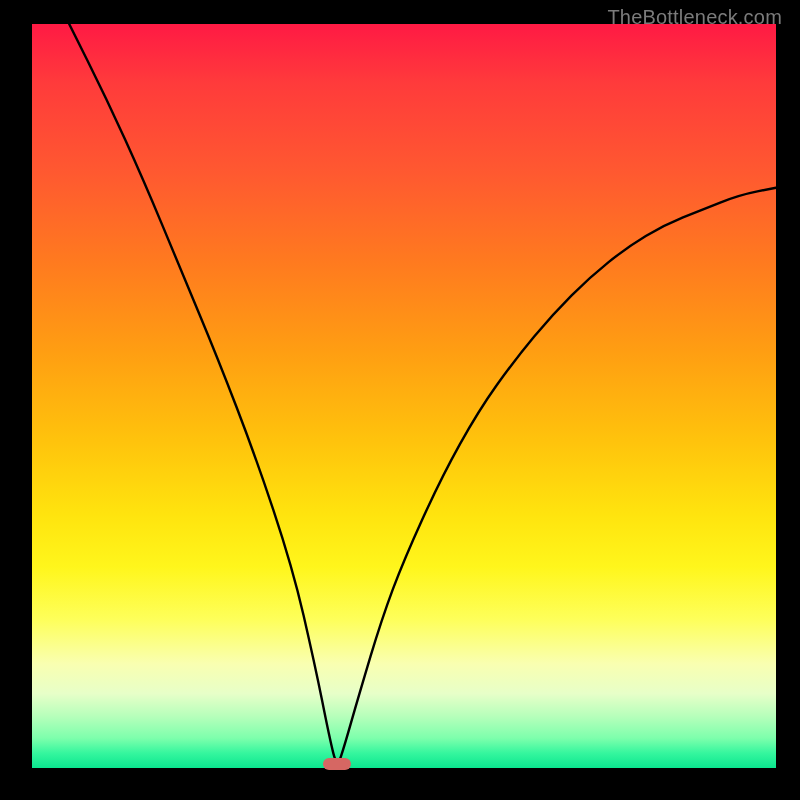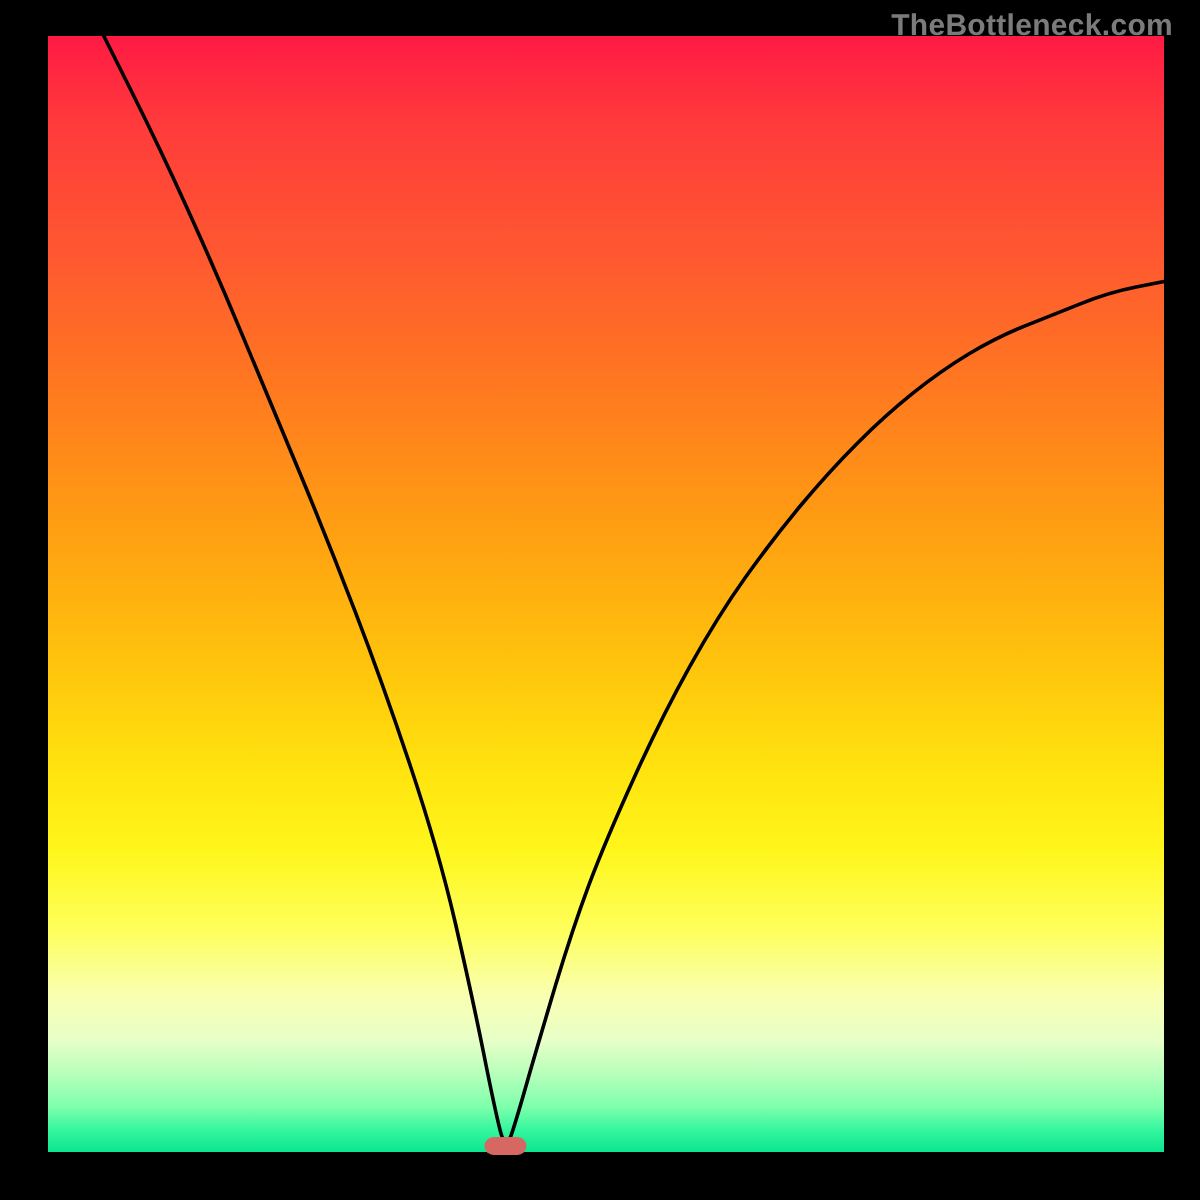--- a/index.html
+++ b/index.html
@@ -41,21 +41,21 @@
       #7dffac 96%,
       #35f69e 98%,
       #0be68f 100%
     );
   }
   .watermark {
     position: absolute;
     top: 6px;
     right: 18px;
     font-size: 20px;
-    font-weight: 700;
+    font-weight: 400;
     color: #7b7b7b;
     letter-spacing: 0.2px;
     user-select: none;
   }
   svg.curve {
     position: absolute;
     left: 0;
     top: 0;
     width: 744px;
     height: 744px;

